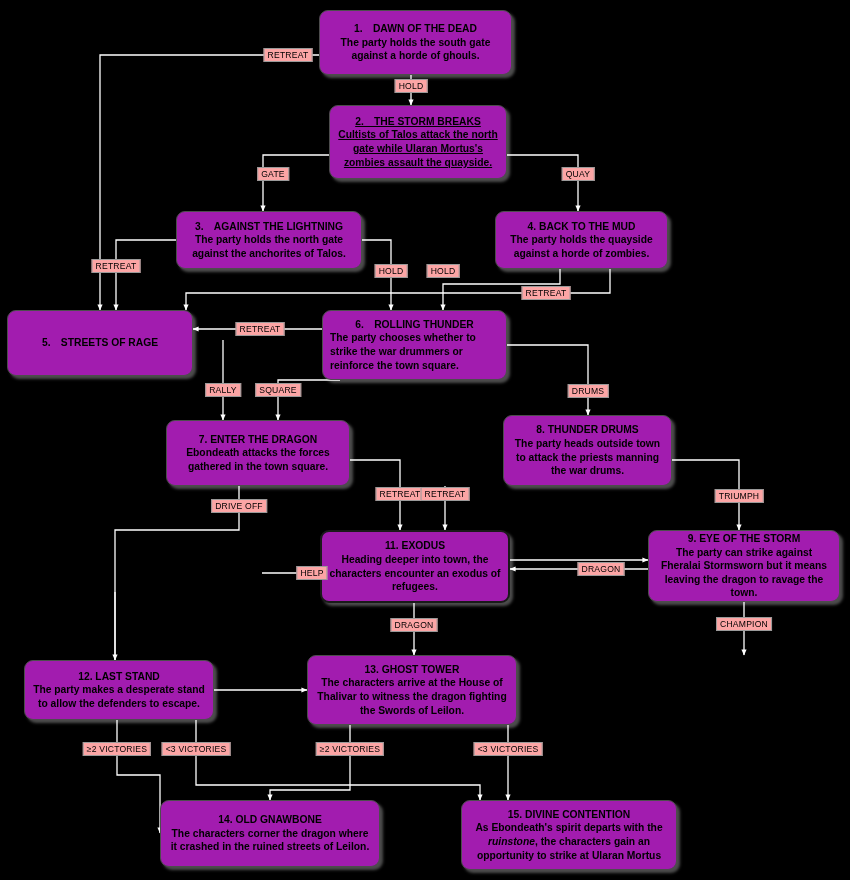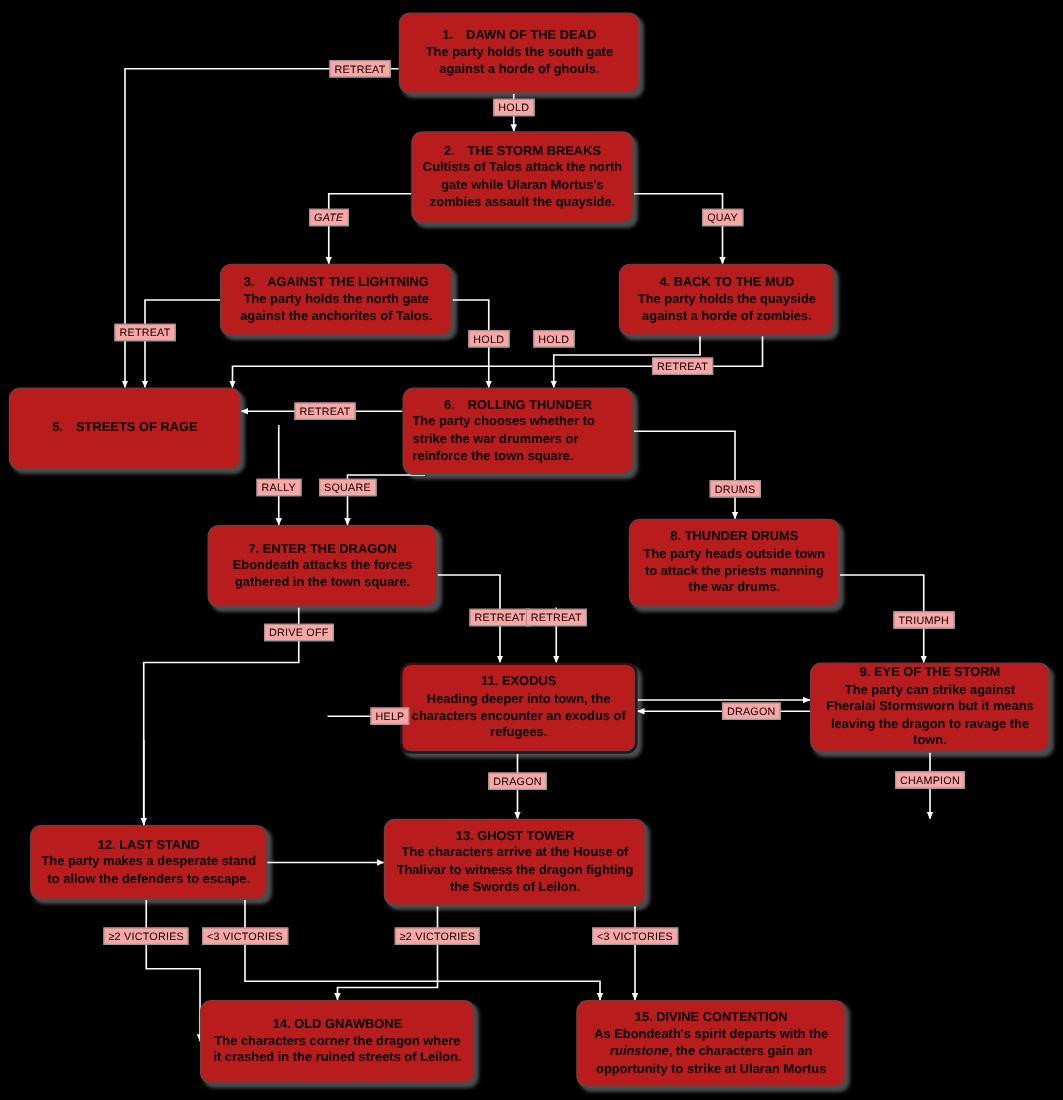--- a/index.html
+++ b/index.html
@@ -18,21 +18,21 @@
   #edges {
     position: absolute;
     left: 0; top: 0;
     width: 850px;
     height: 880px;
     pointer-events: none;
   }
   .node {
     position: absolute;
     box-sizing: border-box;
-    background: #b91c1c;
+    background: #a21caf;
     border: 1px solid #4d4d4d;
     border-radius: 9px;
     box-shadow: 3px 3px 3px rgba(255,255,255,0.30);
     color: #000000;
     font-size: 10.3px;
     line-height: 13.6px;
     font-weight: bold;
     text-align: center;
     display: flex;
     flex-direction: column;
@@ -140,21 +140,21 @@
       <path d="M350,725 L350,790 L270,790 L270,800"></path>
       <path d="M508,725 L508,800"></path>
     </g>
   </svg>
 
   <div class="node" style="left:319px;top:10px;width:193px;height:65px;">
     <div class="n-title">1. DAWN OF THE DEAD</div>
     <div class="n-body">The party holds the south gate against a horde of ghouls.</div>
   </div>
 
-  <div class="node" style="left:329px;top:105px;width:178px;height:74px;">
+  <div class="node" style="left:329px;top:105px;width:178px;height:74px;text-decoration:underline;">
     <div class="n-title">2. THE STORM BREAKS</div>
     <div class="n-body">Cultists of Talos attack the north gate while Ularan Mortus's zombies assault the quayside.</div>
   </div>
 
   <div class="node" style="left:176px;top:211px;width:186px;height:58px;">
     <div class="n-title">3. AGAINST THE LIGHTNING</div>
     <div class="n-body">The party holds the north gate against the anchorites of Talos.</div>
   </div>
 
   <div class="node" style="left:495px;top:211px;width:173px;height:58px;">
@@ -209,21 +209,21 @@
 
   <div class="node" style="left:461px;top:800px;width:216px;height:70px;">
     <div class="n-title">15. DIVINE CONTENTION</div>
     <div class="n-body">
       <span>As Ebondeath's spirit departs with the </span><span class="ital">ruinstone</span><span>, the characters gain an opportunity to strike at Ularan Mortus</span>
     </div>
   </div>
 
   <div id="edge-label-layer">
       <div class="edge-label" style="left: 411px; top: 86px;">HOLD</div>
-      <div class="edge-label" style="left: 263px; top: 174px; font-style: italic;">GATE</div>
+      <div class="edge-label" style="left: 273px; top: 174px;">GATE</div>
       <div class="edge-label" style="left: 578px; top: 174px;">QUAY</div>
       <div class="edge-label" style="left: 288px; top: 55px;">RETREAT</div>
       <div class="edge-label" style="left: 116px; top: 266px;">RETREAT</div>
       <div class="edge-label" style="left: 391px; top: 271px;">HOLD</div>
       <div class="edge-label" style="left: 443px; top: 271px;">HOLD</div>
       <div class="edge-label" style="left: 546px; top: 293px;">RETREAT</div>
       <div class="edge-label" style="left: 260px; top: 329px;">RETREAT</div>
       <div class="edge-label" style="left: 223px; top: 390px;">RALLY</div>
       <div class="edge-label" style="left: 278px; top: 390px;">SQUARE</div>
       <div class="edge-label" style="left: 588px; top: 391px;">DRUMS</div>

